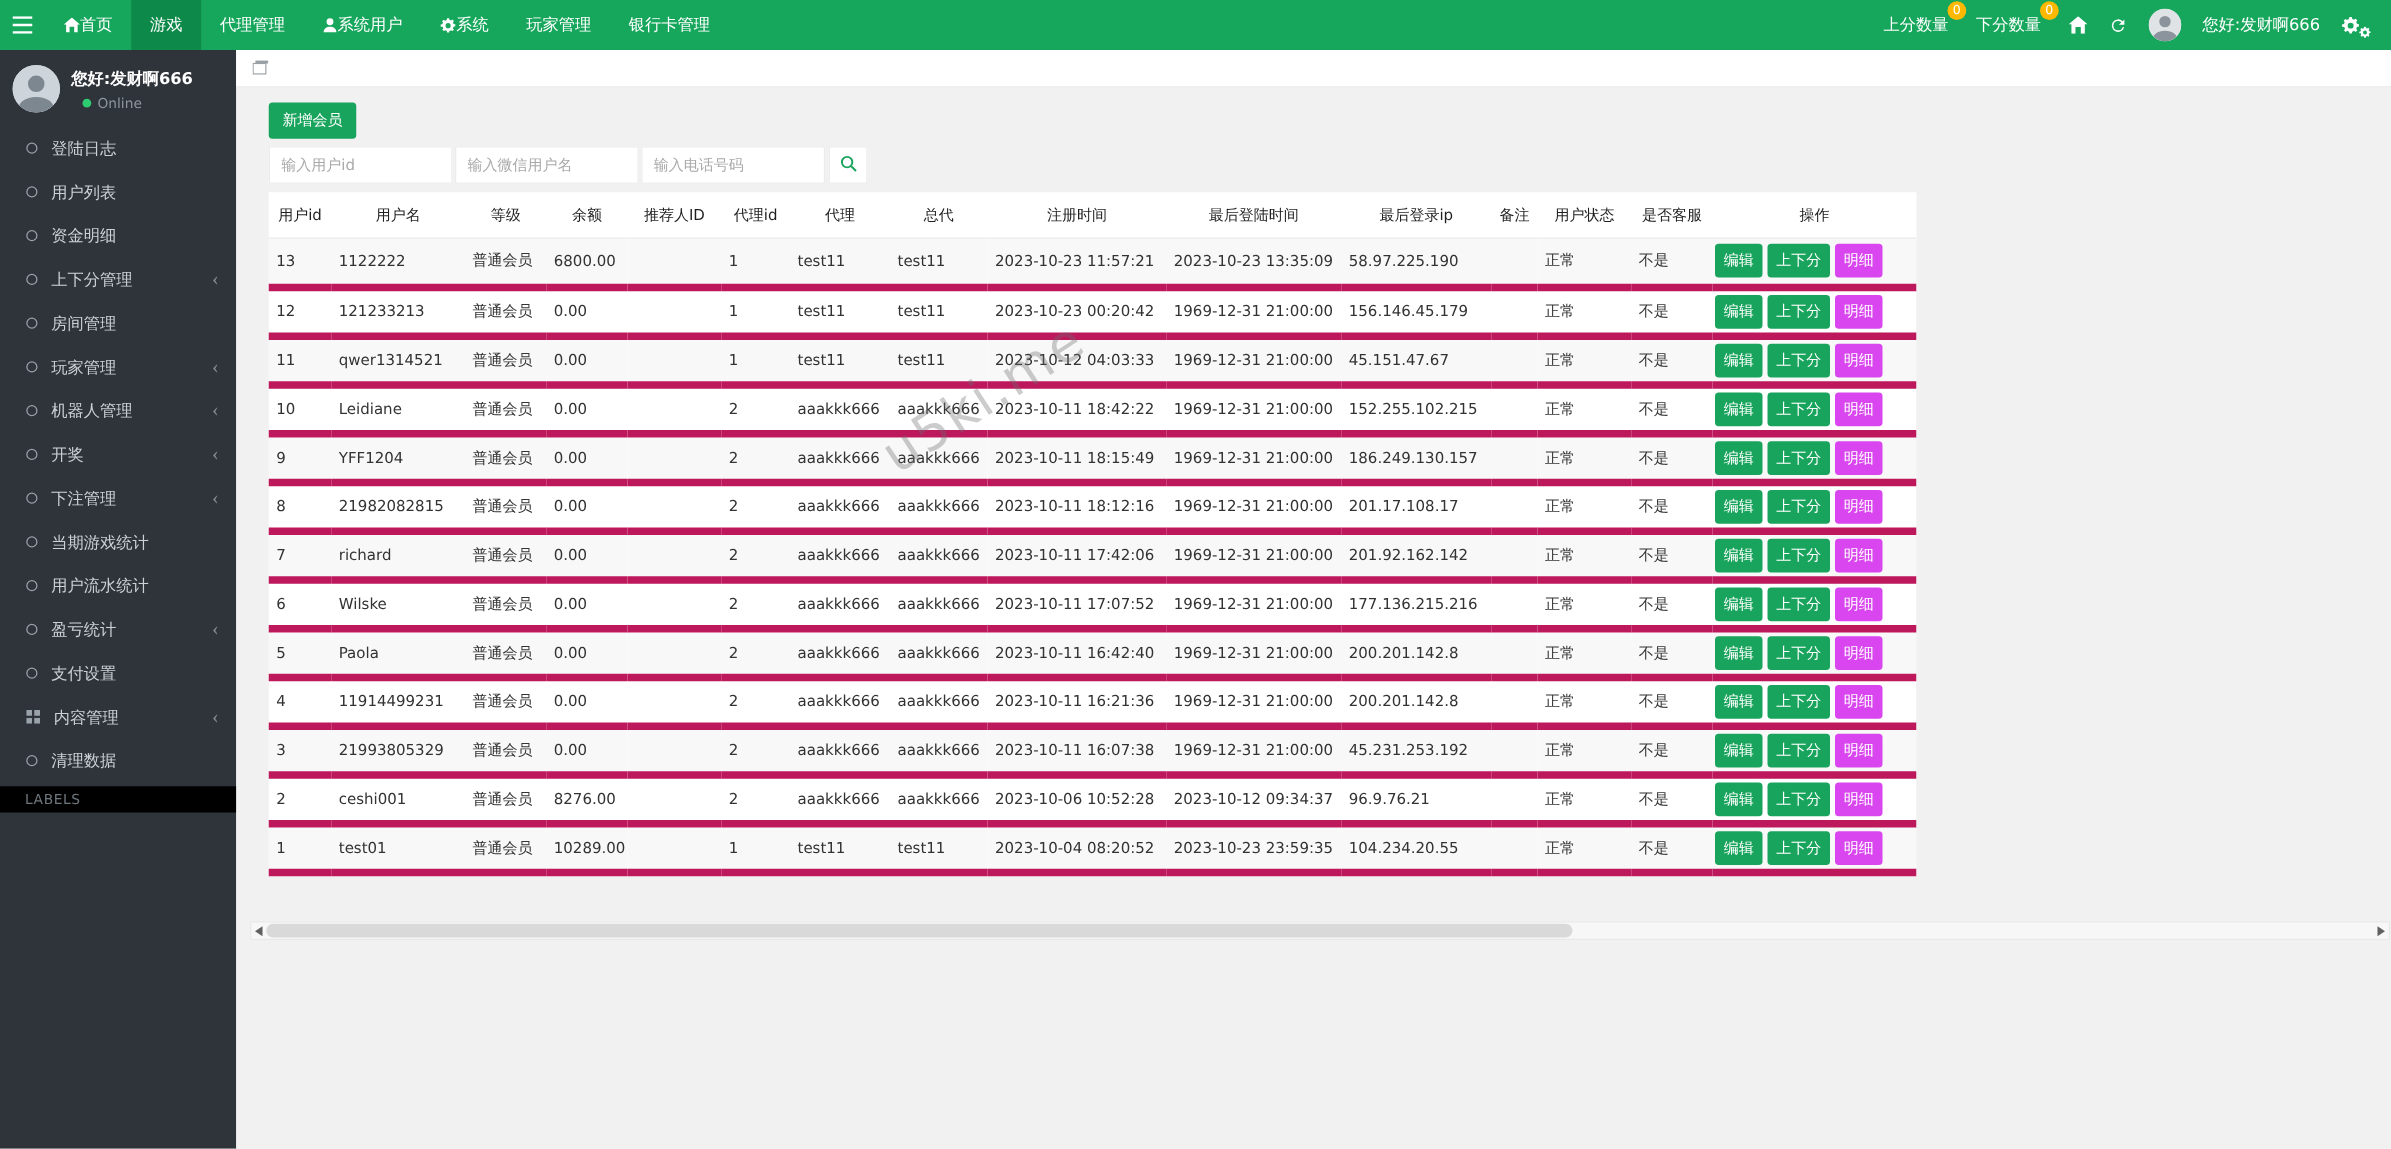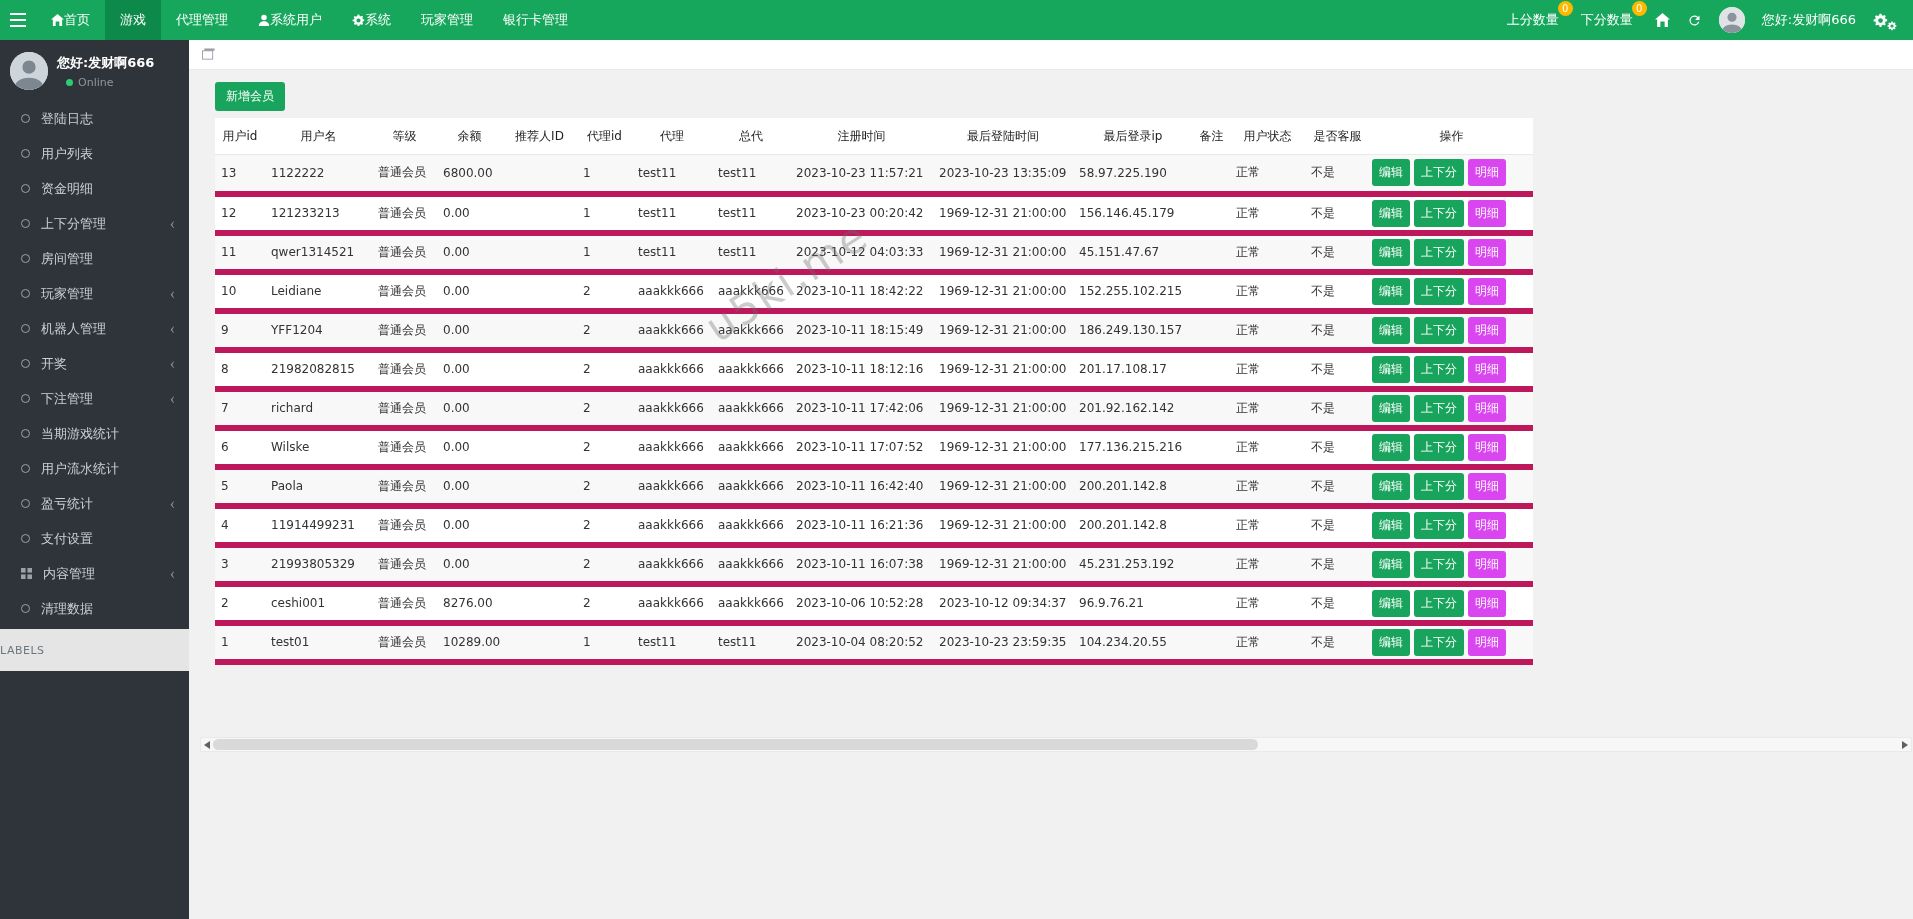--- a/index.html
+++ b/index.html
@@ -52,22 +52,22 @@
   .dot { width:7px; height:7px; border-radius:50%; background:#2ecc71; display:inline-block; }
   #side-menu { list-style:none;font-family:Liberation Serif, serif; }
   .side-item {
     height:35px; display:flex; align-items:center; gap:11px;
     padding:0 14px 0 21px; color:#ccd1d6; font-size:13px; cursor:pointer; white-space:nowrap;
   }
   .dot-icon { width:9px; height:9px; border:1px solid #9aa2a9; border-radius:50%; flex:none; }
   .grid-icon { color:#9aa2a9; display:flex; flex:none; }
   .chev { margin-left:auto; color:#878f96; font-size:16px; line-height:1; }
   .side-labels {
-    height:42px; margin-top:3px; background:#e5e5e5; color:#6e777e;
-    font-size:11px; display:flex; align-items:center; letter-spacing:.5px;
+    height:21px; margin-top:3px; background:#000000; color:#6e777e;
+    font-size:11px; display:flex; align-items:center; padding-left:20px; letter-spacing:.5px;
   }
 
   
   .content { position:absolute; left:189px; top:40px; right:0; bottom:0; background:#f1f1f1; }
   .content-topbar {
     height:30px; background:#fff; border-bottom:1px solid #e8e8e8;
     display:flex; align-items:center; padding-left:13px;
   }
   .tabs-icon { display:flex; cursor:pointer; color:#9aa0a6; }
   .panel { padding-left:26px; }
@@ -320,20 +320,33 @@
   <div class="content-topbar">
     <span class="tabs-icon">
       <svg viewBox="0 0 14 14" width="13" height="13">
           <rect x="0.5" y="3" width="11" height="9" fill="none" stroke="currentColor"></rect>
           <rect x="2.5" y="0.5" width="11" height="2.5" fill="currentColor"></rect>
         </svg>
     </span>
   </div>
   <div class="panel">
     <button class="btn-add">新增会员</button>
+    <div class="search-row">
+      <input class="search-input" placeholder="输入用户id" style="">
+      <input class="search-input" placeholder="输入微信用户名" style="">
+      <input class="search-input" placeholder="输入电话号码" style="">
+      <button class="search-btn">
+        <span>
+          <svg viewBox="0 0 16 16" width="14" height="14">
+              <circle cx="6.5" cy="6.5" r="4.8" fill="none" stroke="#18a45c" stroke-width="1.8"></circle>
+              <line x1="10.3" y1="10.3" x2="14.6" y2="14.6" stroke="#18a45c" stroke-width="1.8"></line>
+            </svg>
+        </span>
+      </button>
+    </div>
     <div class="table-wrap">
       <table>
         <colgroup>
           <col style="width:50px">
             <col style="width:107px">
             <col style="width:65px">
             <col style="width:65px">
           <col style="width:75px">
             <col style="width:55px">
             <col style="width:80px">

